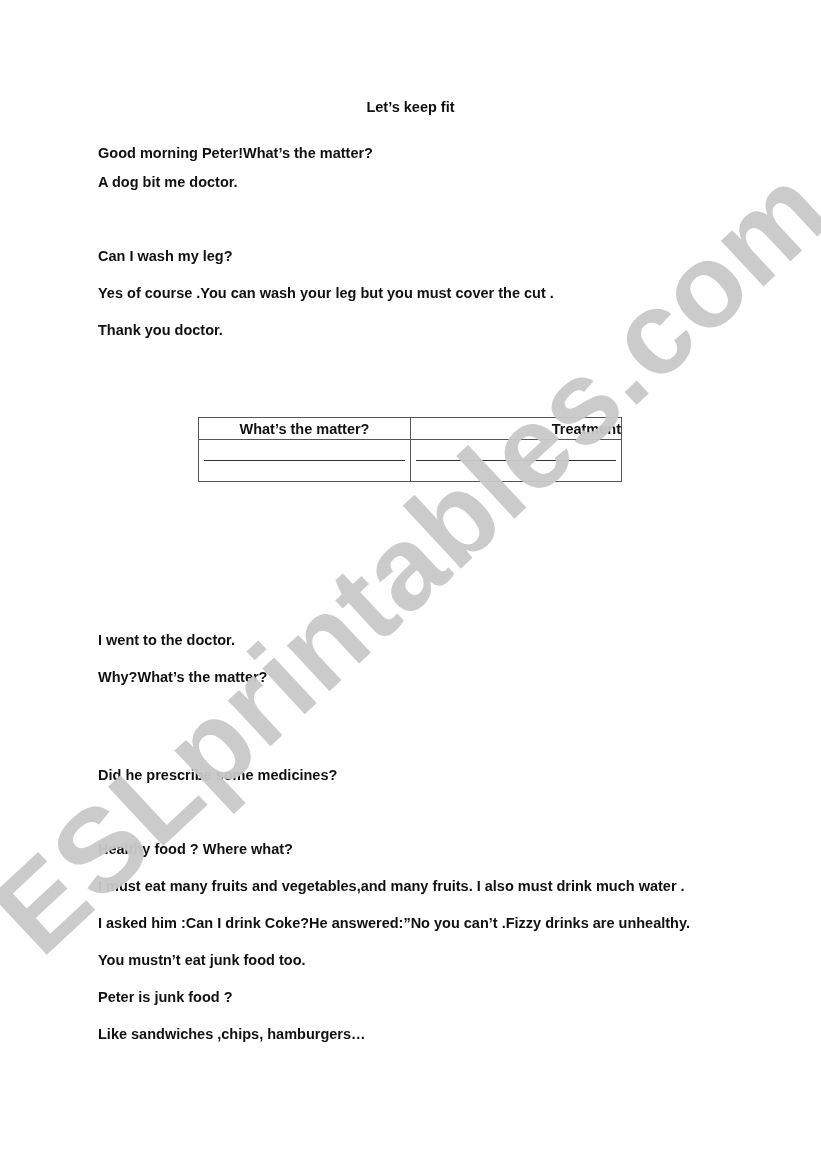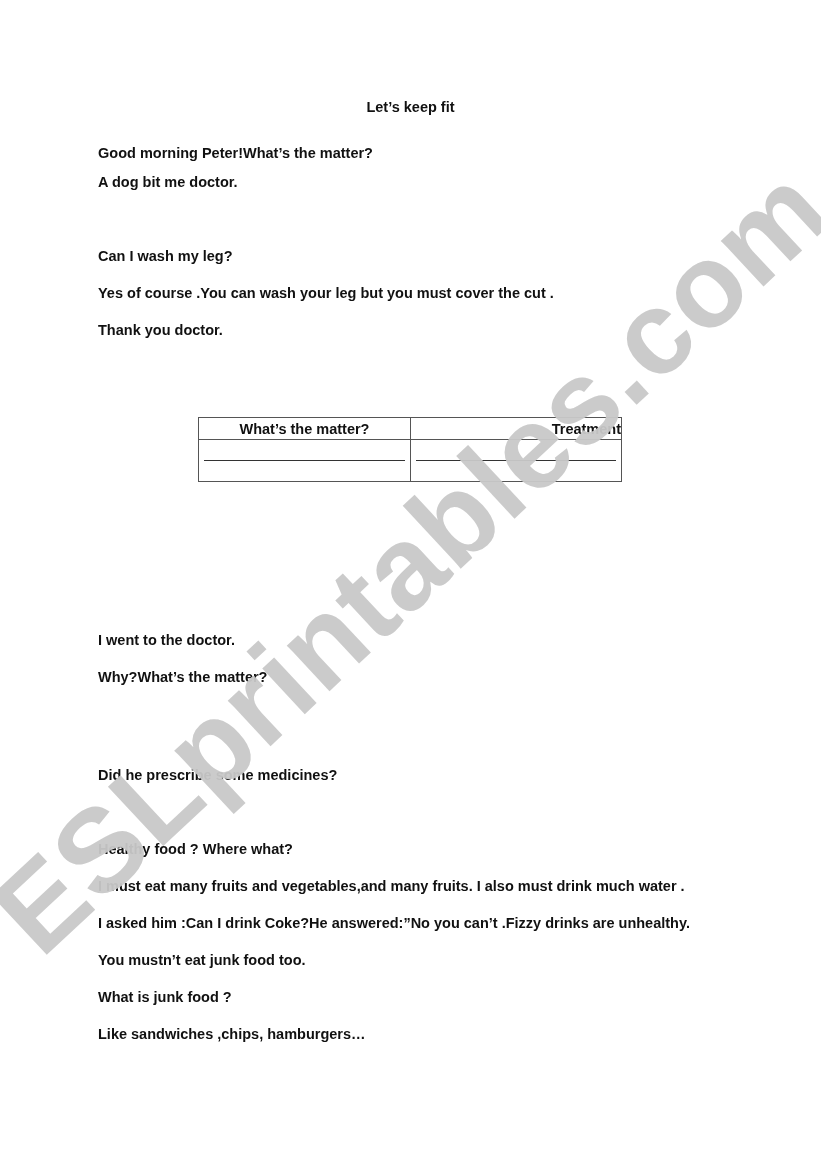--- a/index.html
+++ b/index.html
@@ -118,17 +118,17 @@
   </tbody>
     </table>
 
   <div class="line" style="top:631px">I went to the doctor.</div>
   <div class="line" style="top:668px">Why?What’s the matter?</div>
   <div class="line" style="top:766px">Did he prescribe some medicines?</div>
   <div class="line" style="top:840px">Healthy food ? Where what?</div>
   <div class="line" style="top:877px">I must eat many fruits and vegetables,and many fruits. I also must drink much water .</div>
   <div class="line" style="top:951px">You mustn’t eat junk food too.</div>
   <div class="line" style="top:914px">I asked him :Can I drink Coke?He answered:”No you can’t .Fizzy drinks are unhealthy.</div>
-  <div class="line" style="top:988px">What is junk food ?</div>
+  <div class="line" style="top:988px">Peter is junk food ?</div>
   <div class="line" style="top:1025px">Like sandwiches ,chips, hamburgers…</div>
 
   <div class="watermark">ESLprintables.com</div>
 </div>
 
 </body></html>

